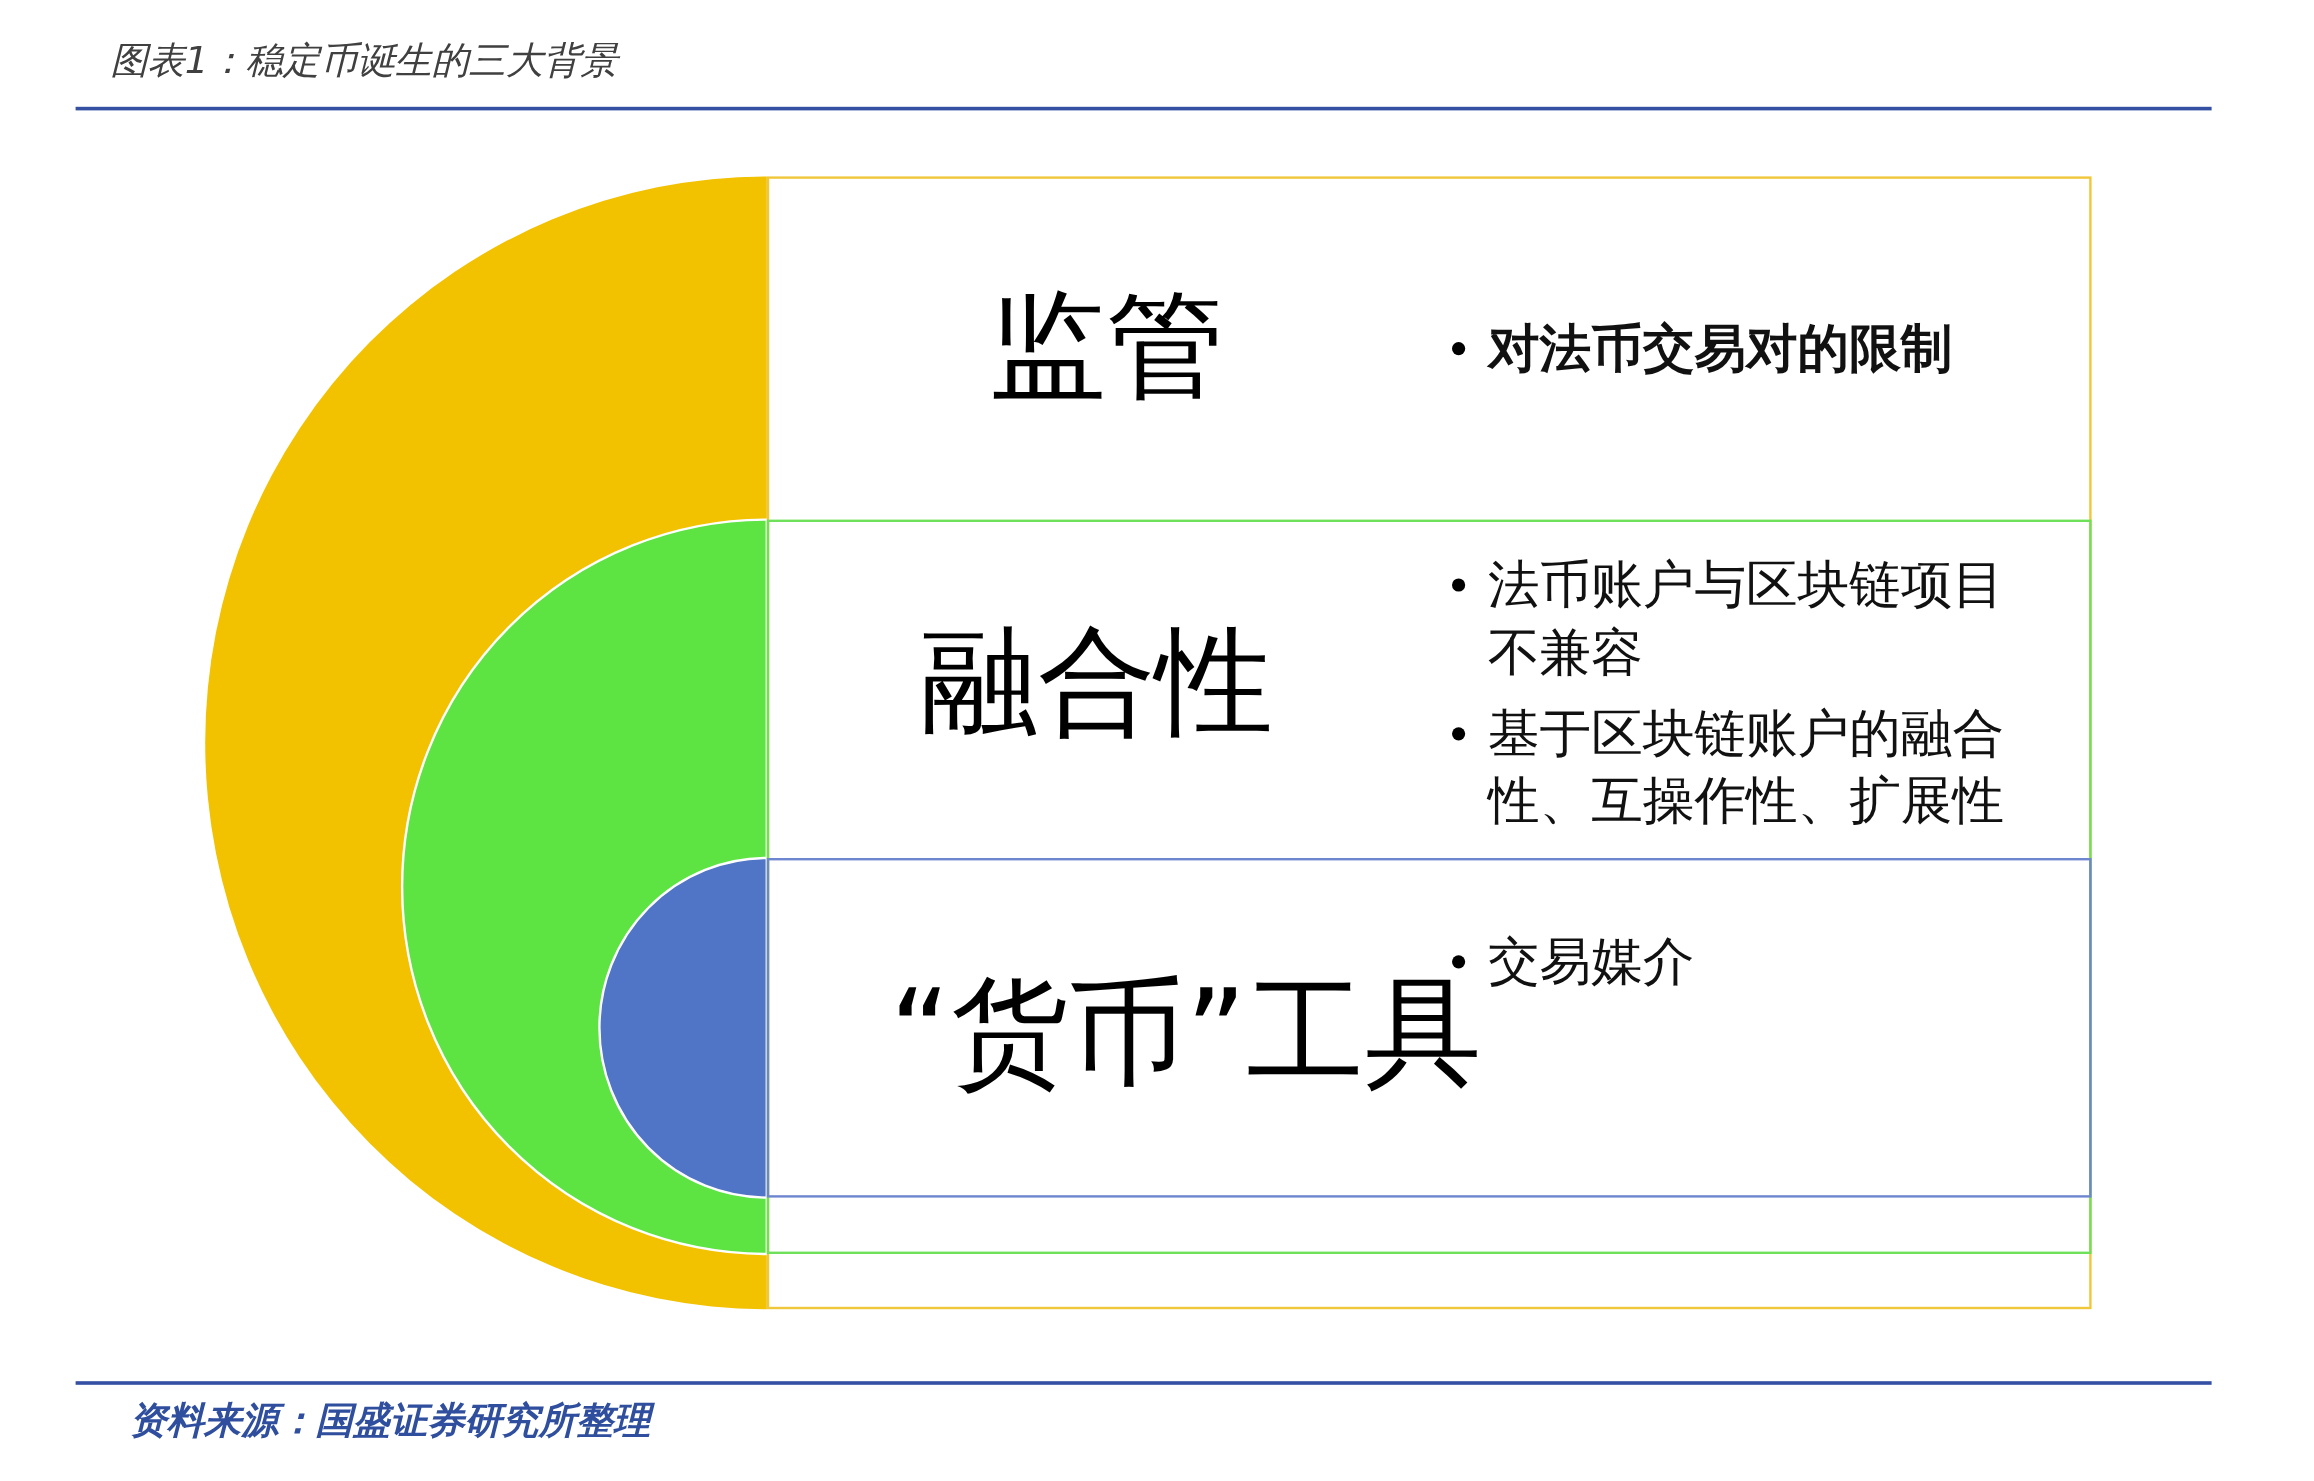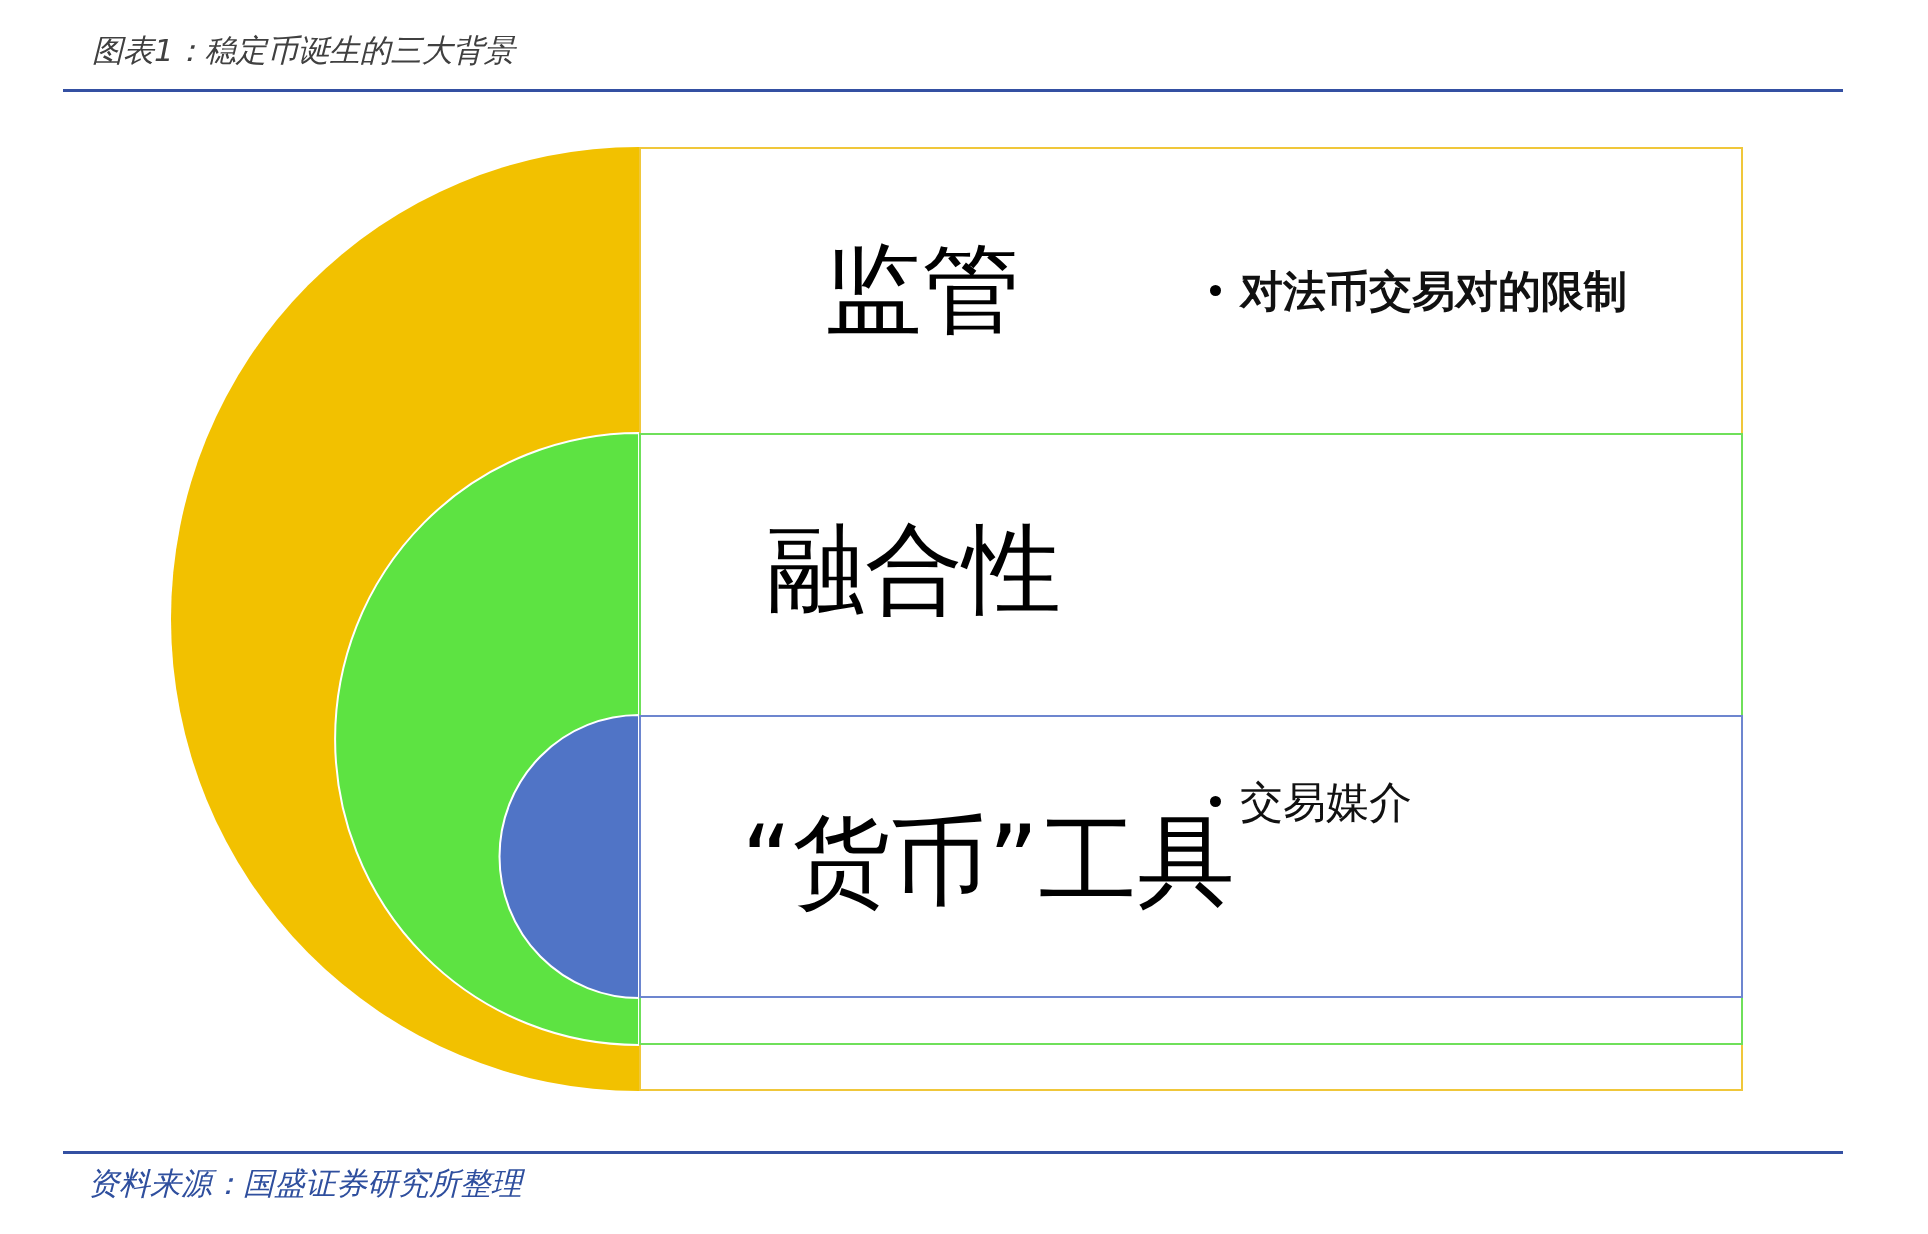--- a/index.html
+++ b/index.html
@@ -1,21 +1,21 @@
 <!DOCTYPE html>
 <html><head>
 <meta charset="utf-8">
 <style>
   html,body{margin:0;padding:0;background:#ffffff;}
   body{width:1928px;height:1234px;position:relative;overflow:hidden;font-family:"DejaVu Sans","Liberation Sans",sans-serif;}
   .title{position:absolute;left:92px;top:30px;font-size:31px;font-style:italic;color:#404040;letter-spacing:0px;white-space:nowrap;}
   .rule{position:absolute;left:63px;width:1780px;height:3px;background:#3450a2;}
   .rule.top{top:89px;}
   .rule.bot{top:1151px;}
-  .source{position:absolute;left:88px;top:1163px;font-size:31px;font-style:italic;color:#2f4f9e;white-space:nowrap;}
+  .source{position:absolute;left:108px;top:1163px;font-size:31px;font-style:italic;color:#2f4f9e;white-space:nowrap;font-weight:bold;}
   .arcs{position:absolute;left:0;top:0;width:1928px;height:1234px;}
   .box{position:absolute;box-sizing:border-box;left:639px;width:1104px;}
   .box.yellow{top:147px;height:944px;border:2px solid #f0c73a;}
   .box.green{top:433px;height:612px;border:2px solid #6fe05a;}
   .box.blue{top:715px;height:283px;border:2px solid #6d86cf;}
   .heading{position:absolute;color:#000;font-size:98px;white-space:nowrap;text-align:right;transform:translateX(-50%);line-height:1;}
   .bullets{position:absolute;left:1210px;color:#111;font-size:43px;line-height:56px;}
   .bullet{position:relative;padding-left:30px;margin:0;}
   .bullet .dot{position:absolute;left:0;top:22px;width:11px;height:11px;border-radius:50%;background:#000;}
   .bullet-text{display:block;width:480px;}
@@ -39,20 +39,28 @@
 <div class="heading" style="left:922px;top:240px;">监管</div>
 <div class="bullets" style="top:263px;font-weight:bold;">
   <div class="bullet">
     <span class="dot"></span>
     <span class="bullet-text">对法币交易对的限制</span>
   </div>
 </div>
 
 <div class="heading" style="left:914px;top:520px;">融合性</div>
 <div class="bullets" style="top:460px;">
+  <div class="bullet" style="margin-bottom:12px;">
+    <span class="dot"></span>
+    <span class="bullet-text" style="width:470px;">法币账户与区块链项目不兼容</span>
+  </div>
+  <div class="bullet">
+    <span class="dot"></span>
+    <span class="bullet-text" style="width:480px;">基于区块链账户的融合性、互操作性、扩展性</span>
+  </div>
 </div>
 
 <div class="heading" style="left:956px;top:812px;margin-left:32px;">“货币”工具</div>
 <div class="bullets" style="top:768px;line-height:68px;">
   <div class="bullet">
     <span class="dot" style="top:28px;"></span>
     <span class="bullet-text">交易媒介</span>
   </div>
 </div>
 

